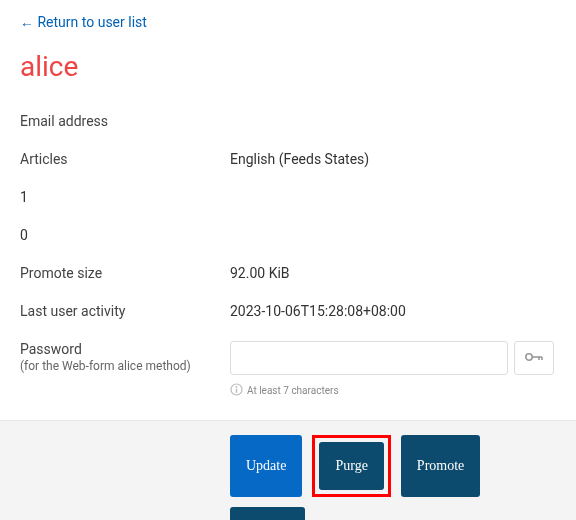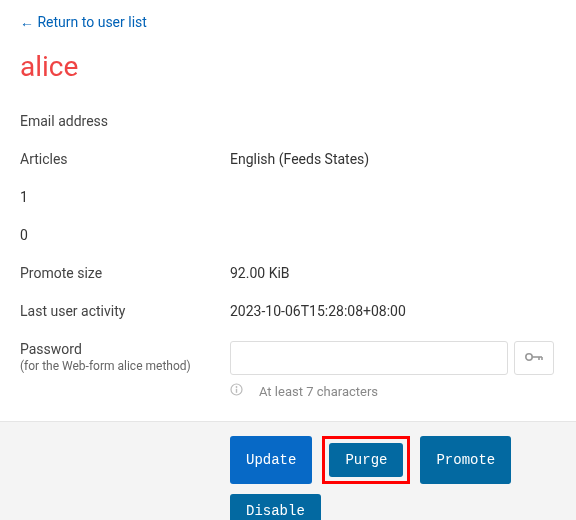--- a/index.html
+++ b/index.html
@@ -8,26 +8,26 @@
     .return-link { color: #0062b7; text-decoration: none; font-size: 14px; display: inline-block; margin-bottom: 20px; }
     .page-title { font-size: 28px; font-weight: 400; color: #ef4444; margin-bottom: 30px; }
     .form-row { display: flex; align-items: center; margin-bottom: 22px; }
     .form-row.top-align { align-items: flex-start; }
     .label-col { width: 210px; padding-right: 16px; color: #444; font-size: 14px; }
     .label-sub { font-size: 12px; color: #666; display: block; margin-top: 2px; }
     .value-col { flex: 1; color: #333; font-size: 14px; }
     .input-wrap { display: flex; align-items: center; gap: 6px; }
     .pw-input { flex: 1; height: 34px; border: 1px solid #ddd; border-radius: 3px; padding: 6px 10px; font-size: 14px; background: #fff; }
     .reveal-btn { width: 40px; height: 34px; border: 1px solid #ddd; background: #fff; border-radius: 3px; display: flex; align-items: center; justify-content: center; cursor: pointer; color: #888; }
-    .hint { color: #888; font-size: 13px; margin-top: 8px; display: flex; align-items: center; gap: 16px; }
+    .hint { color: #888; font-size: 10px; margin-top: 8px; display: flex; align-items: center; gap: 4px; }
     .hint svg { flex-shrink: 0; }
     .actions-bar { background: #f4f4f4; border-top: 1px solid #e5e5e5; padding: 14px 20px 14px 230px; display: flex; flex-wrap: wrap; gap: 10px; }
-    .btn { border: none; color: #fff; font-size: 14px; padding: 9px 16px; border-radius: 3px; cursor: pointer; font-family: Liberation Mono, monospace; }
+    .btn { border: none; color: #fff; font-size: 14px; padding: 16px 16px; border-radius: 3px; cursor: pointer; font-family: Liberation Serif, serif; }
     .btn-primary { background: #0769c6; }
-    .btn-danger { background: #0369a1; }
+    .btn-danger { background: #0c4a6e; }
     .highlight-box { border: 3px solid #ff0000; padding: 4px; display: inline-flex; }
   </style>
 </head>
 <body>
 
 <div class="container">
   <a href="#" class="return-link">← Return to user list</a>
 
   <h1 class="page-title">alice</h1>
 

